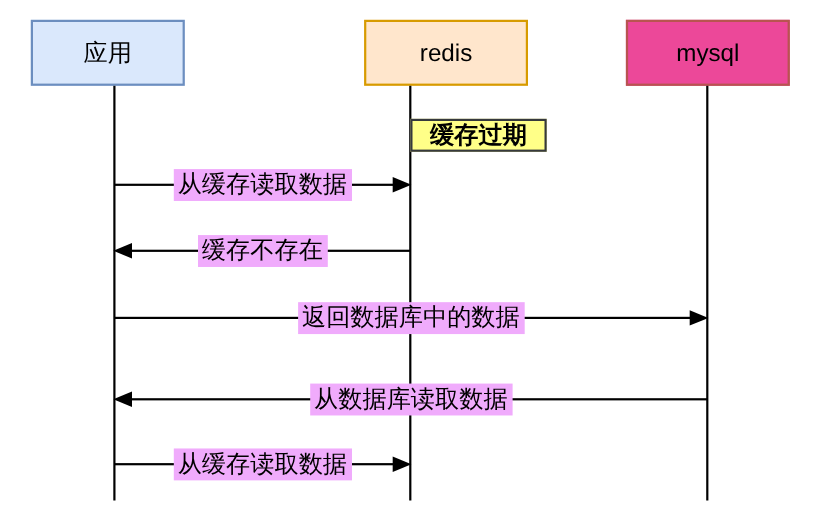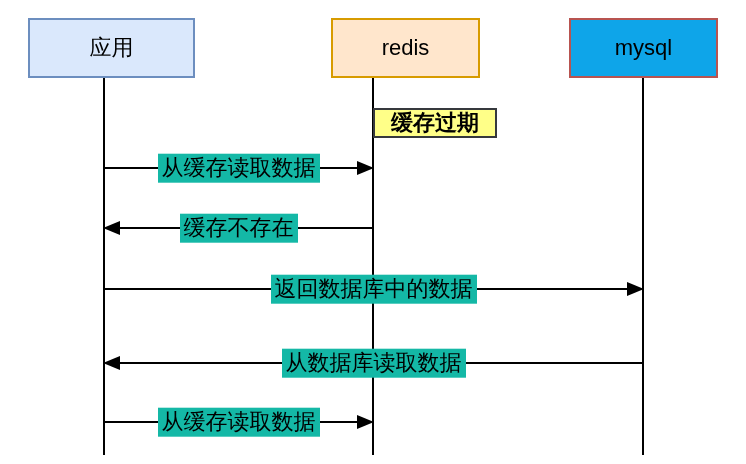--- a/index.html
+++ b/index.html
@@ -6,23 +6,23 @@
   .canvas{
     position:relative;width:746px;height:464px;background:#ffffff;overflow:hidden;
     font-family:"Liberation Sans","DejaVu Sans",sans-serif;color:#000;
   }
   
   .actor{
     position:absolute;top:18px;height:60px;box-sizing:border-box;
     display:flex;align-items:center;justify-content:center;
     font-size:22px;border:2px solid;
   }
-  .actor-app  {left:28px; width:167px;background:#dae8fc;border-color:#6c8ebf;}
+  .actor-app  {left:28px; width:140px;background:#dae8fc;border-color:#6c8ebf;}
   .actor-redis{left:299px;width:149px;background:#ffe6cc;border-color:#d79b00;margin-left:32px;}
-  .actor-mysql{left:569px;width:149px;background:#0ea5e9;border-color:#b85450;}
+  .actor-mysql{left:569px;width:149px;background:#ec4899;border-color:#b85450;}
   
   .lifeline{position:absolute;top:78px;height:377px;width:2px;background:#000;}
   .ll-app  {left:103px;}
   .ll-redis{left:372px;}
   .ll-mysql{left:642px;}
   
   .note{
     position:absolute;left:373px;top:108px;width:124px;height:30px;box-sizing:border-box;
     background:#ffff88;border:2px solid #36393d;
     display:flex;align-items:center;justify-content:center;
@@ -39,21 +39,21 @@
   .right .msg-line{right:12px;}
   .left  .msg-line{left:12px;}
   .arrowhead{
     position:absolute;top:-7px;width:0;height:0;
     border-top:7px solid transparent;border-bottom:7px solid transparent;
   }
   .right .arrowhead{right:-1px;border-left:17px solid #000;}
   .left  .arrowhead{left:-1px;border-right:17px solid #000;}
   .msg-label{
     position:absolute;left:50%;top:0;transform:translate(-50%,-50%);
-    background:#14b8a6;padding:0 4px;font-size:22px;white-space:nowrap;line-height:1.3;
+    background:#f0abfc;padding:0 4px;font-size:22px;white-space:nowrap;line-height:1.3;
   }
 </style>
 </head>
 <body>
 
 <div class="canvas">
 
   <div class="actor actor-app">
     <span>应用</span>
   </div>

